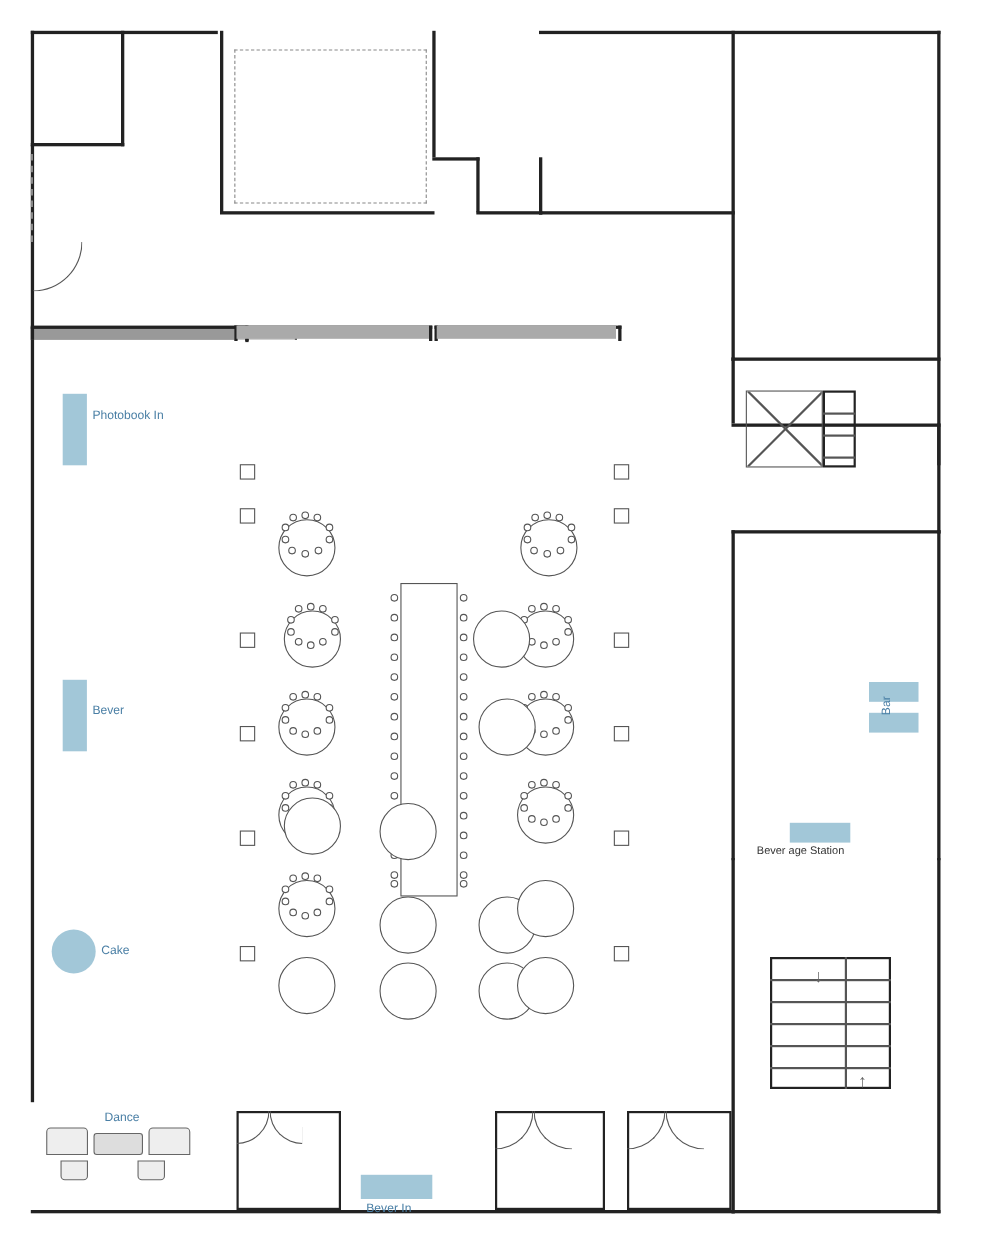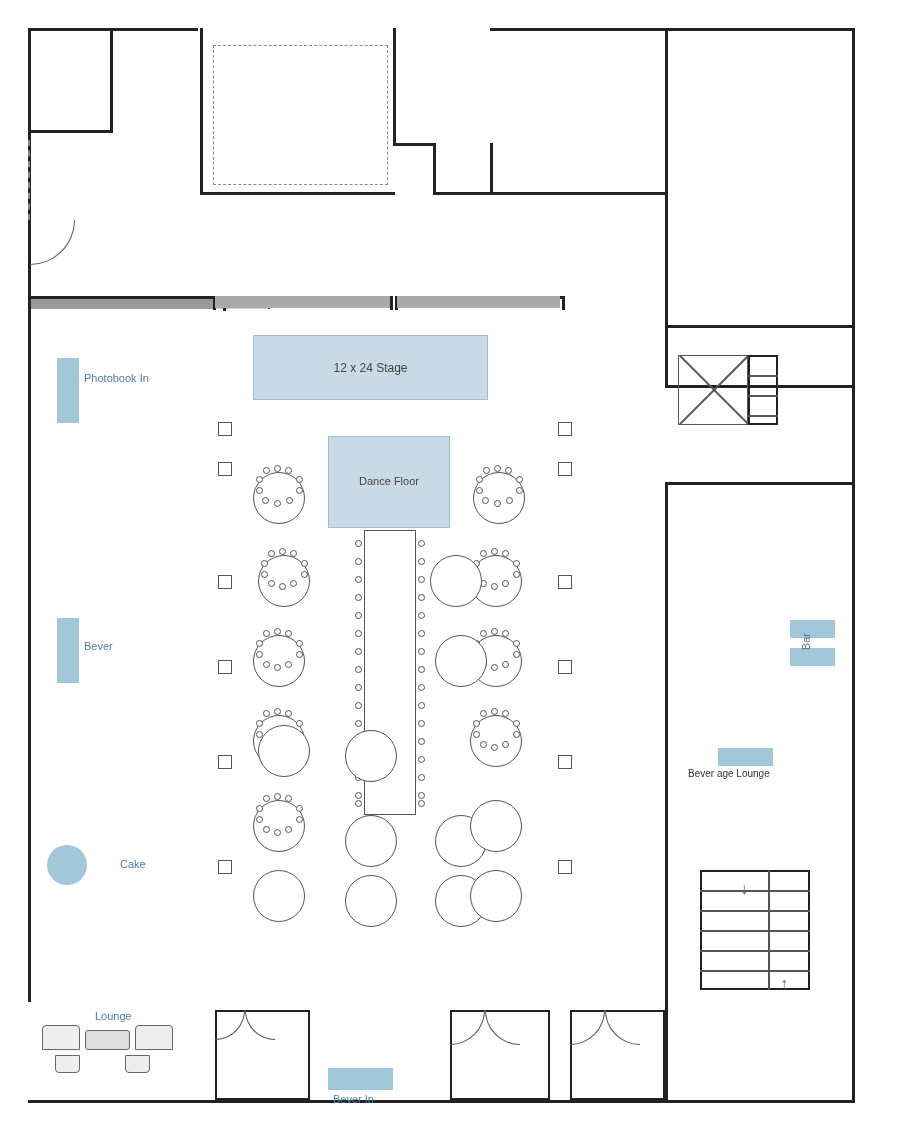--- a/index.html
+++ b/index.html
@@ -199,48 +199,42 @@
   <div class="filled-rect" style="left:665px;top:482px;width:190px;height:3px;"></div>
   <div class="filled-rect" style="left:665px;top:325px;width:190px;height:3px;"></div>
 
   <div class="filled-rect" style="left:665px;top:482px;width:3px;height:300px;"></div>
   <div class="filled-rect" style="left:852px;top:482px;width:3px;height:300px;"></div>
 
   <div class="dashed-rect" style="left:213px;top:45px;width:175px;height:140px;"></div>
 
   <div class="filled-rect" style="left:110px;top:28px;width:3px;height:105px;"></div>
 
-  <div class="light-blue" style="left:253px;top:335px;width:235px;height:65px;display:flex;align-items:center;justify-content:center;">
-    <span class="label-black" style="position:static;font-size:12px;color:#444;">12 x 24 Stage</span>
-  </div>
-
-  <div class="light-blue" style="left:328px;top:436px;width:122px;height:92px;display:flex;align-items:center;justify-content:center;">
-    <span class="label-black" style="position:static;font-size:11px;color:#444;text-align:center;line-height:1.4;">Dance Floor</span>
-  </div>
+
 
   <div class="blue-rect" style="left:57px;top:358px;width:22px;height:65px;"></div>
   <span class="label" style="left:84px;top:372px;font-size:11px;">Photobook In</span>
 
   <div class="blue-rect" style="left:57px;top:618px;width:22px;height:65px;"></div>
   <span class="label" style="left:84px;top:640px;font-size:11px;">Bever</span>
 
   <div class="blue-rect" style="left:790px;top:620px;width:45px;height:18px;"></div>
   <div class="blue-rect" style="left:790px;top:648px;width:45px;height:18px;"></div>
   <span class="label" style="left:800px;top:633px;font-size:11px;writing-mode:vertical-rl;transform:rotate(180deg);">Bar</span>
 
   <div class="blue-rect" style="left:718px;top:748px;width:55px;height:18px;"></div>
-  <span class="label-black" style="left:688px;top:768px;font-size:10px;color:#333;">Bever age Lounge</span>
+  <span class="label-black" style="left:688px;top:768px;font-size:10px;color:#333;">Bever age Station</span>
 
   <div class="cake-circle" style="left:47px;top:845px;width:40px;height:40px;"></div>
-  <span class="label" style="left:92px;top:858px;font-size:11px;margin-left:28px;">Cake</span>
+  <span class="label" style="left:92px;top:858px;font-size:11px;">Cake</span>
 
   <div class="blue-rect" style="left:328px;top:1068px;width:65px;height:22px;"></div>
   <span class="label" style="left:333px;top:1093px;font-size:11px;">Bever In</span>
 
-  <span class="label" style="left:95px;top:1010px;font-size:11px;">Lounge</span>
+  <span class="label" style="left:95px;top:1010px;font-size:11px;">Dance</span>
 
   <div class="lounge-sofa" style="left:42px;top:1025px;width:38px;height:25px;border-radius:4px 4px 0 0;"></div>
 
   <div class="lounge-sofa" style="left:85px;top:1030px;width:45px;height:20px;background:#ddd;"></div>
 
   <div class="lounge-sofa" style="left:135px;top:1025px;width:38px;height:25px;border-radius:4px 4px 0 0;"></div>
 
   <div class="lounge-sofa" style="left:55px;top:1055px;width:25px;height:18px;border-radius:0 0 4px 4px;"></div>
   <div class="lounge-sofa" style="left:125px;top:1055px;width:25px;height:18px;border-radius:0 0 4px 4px;"></div>
 

